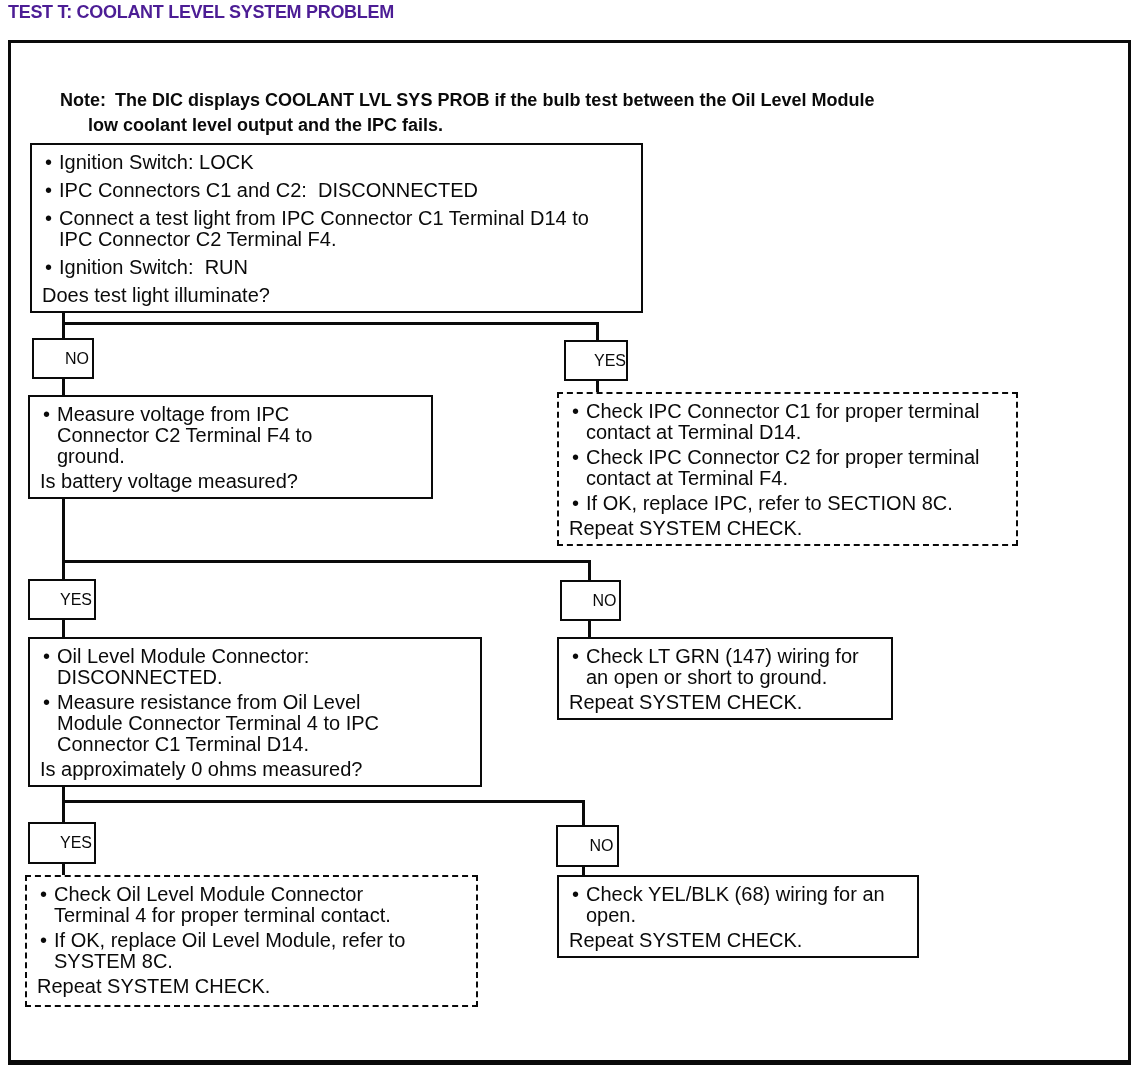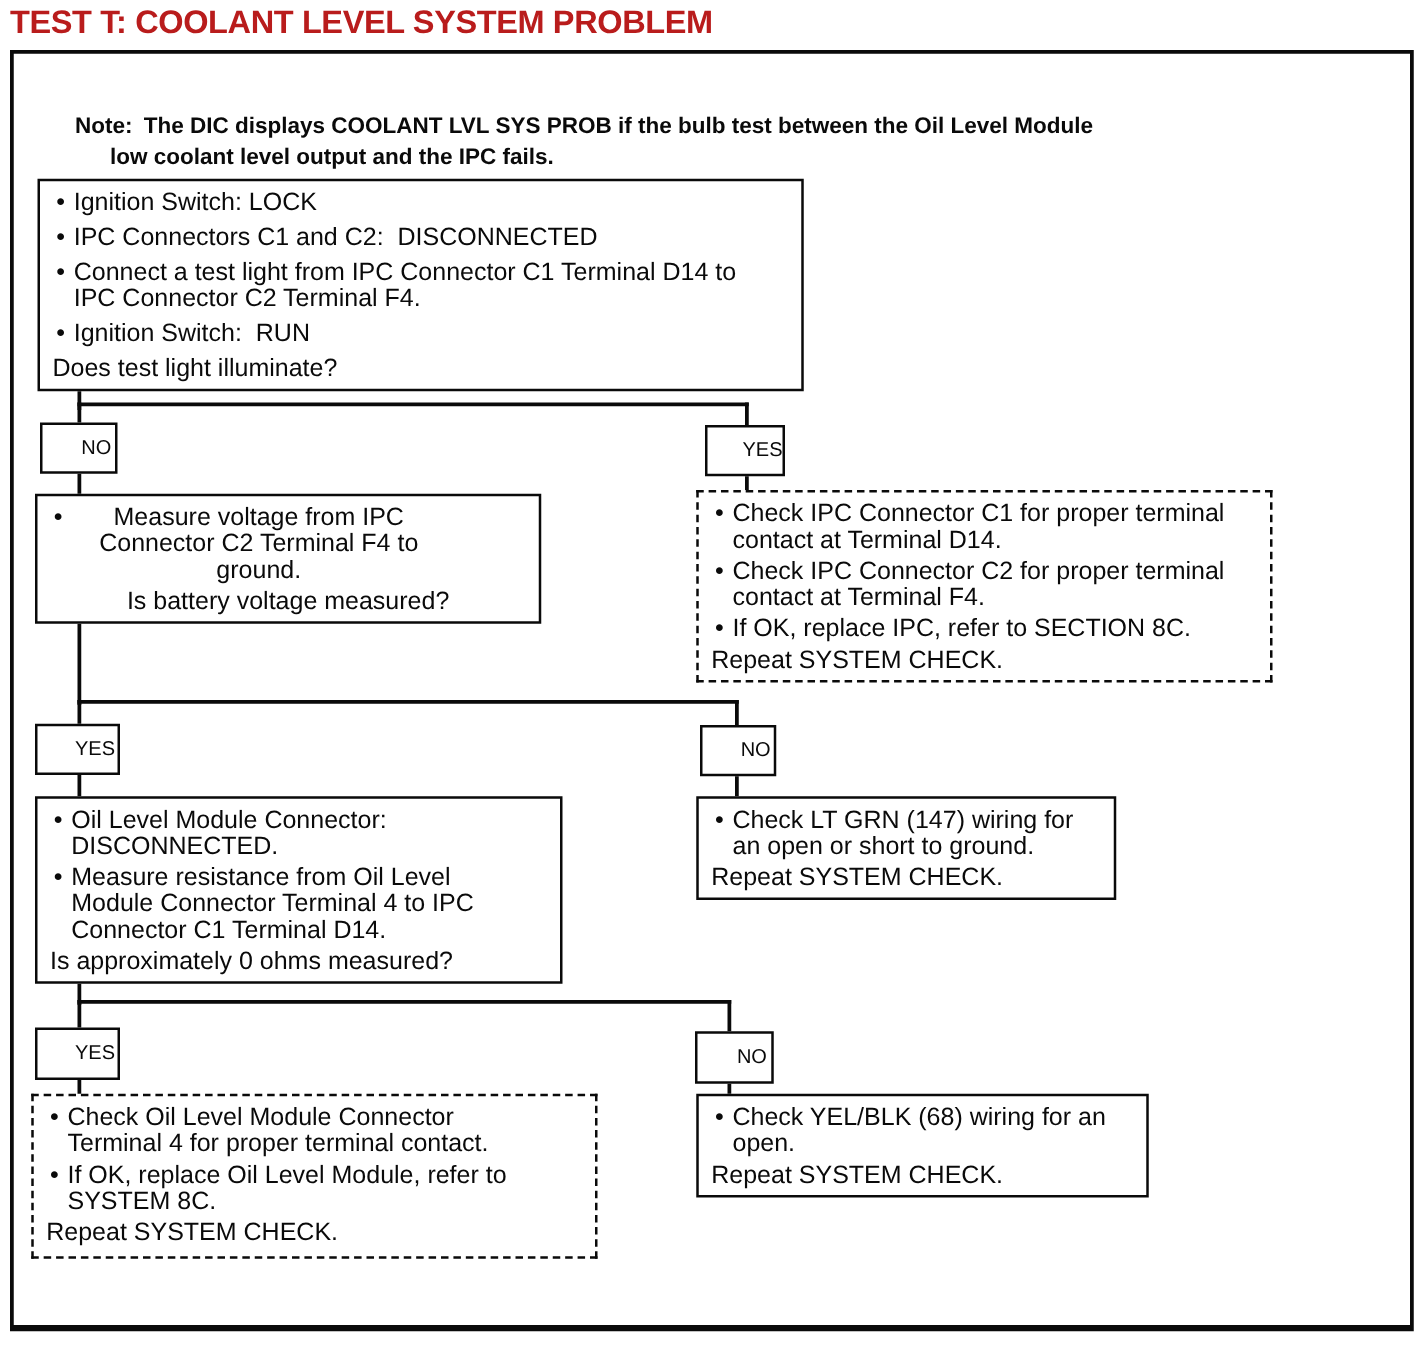--- a/index.html
+++ b/index.html
@@ -6,22 +6,22 @@
   .page{
     position:relative;
     width:1136px;height:1088px;
     background:#ffffff;
     font-family:"Liberation Sans","DejaVu Sans",sans-serif;
     color:#0a0a0a;
     overflow:hidden;
   }
   .title{
     position:absolute;left:8px;top:2px;margin:0;
-    font-size:26px;font-weight:bold;letter-spacing:-0.3px;
-    color:#b91c1c;white-space:nowrap;
+    font-size:18px;font-weight:bold;letter-spacing:-0.3px;
+    color:#4c1d95;white-space:nowrap;
   }
   .outer{
     position:absolute;left:8px;top:40px;width:1117px;height:1017px;
     border:3px solid #0a0a0a;border-bottom-width:5px;
     z-index:0;
   }
   .note{
     position:absolute;left:60px;top:88px;z-index:2;
     font-size:18px;font-weight:bold;line-height:25px;
   }
@@ -97,40 +97,40 @@
       <li>IPC Connectors C1 and C2:  DISCONNECTED</li>
       <li class="mw545">Connect a test light from IPC Connector C1 Terminal D14 to IPC Connector C2 Terminal F4.</li>
       <li>Ignition Switch:  RUN</li>
     </ul>
     <div class="ask">Does test light illuminate?</div>
   </div>
 
   <div class="dbox" style="left:32px;top:338px;width:62px;height:41px;">NO</div>
   <div class="dbox" style="left:564px;top:340px;width:64px;height:41px;">YES</div>
 
-  <div class="fbox" style="left:28px;top:395px;width:405px;min-height:84px;text-align:center;">
+  <div class="fbox" style="left:28px;top:395px;width:405px;min-height:84px;">
     <ul>
       <li class="mw300">Measure voltage from IPC Connector C2 Terminal F4 to ground.</li>
     </ul>
     <div class="ask">Is battery voltage measured?</div>
   </div>
 
   <div class="fbox dashed" style="left:557px;top:392px;width:461px;min-height:148px;">
     <ul>
       <li>Check IPC Connector C1 for proper terminal contact at Terminal D14.</li>
       <li>Check IPC Connector C2 for proper terminal contact at Terminal F4.</li>
       <li>If OK, replace IPC, refer to SECTION 8C.</li>
     </ul>
     <div class="ask">Repeat SYSTEM CHECK.</div>
   </div>
 
   <div class="dbox" style="left:28px;top:579px;width:68px;height:41px;">YES</div>
   <div class="dbox" style="left:560px;top:580px;width:61px;height:41px;">NO</div>
 
-  <div class="fbox" style="left:28px;top:637px;width:422px;min-height:126px;">
+  <div class="fbox" style="left:28px;top:637px;width:454px;min-height:126px;">
     <ul>
       <li>Oil Level Module Connector:  DISCONNECTED.</li>
       <li class="mw330">Measure resistance from Oil Level Module Connector Terminal 4 to IPC Connector C1 Terminal D14.</li>
     </ul>
     <div class="ask">Is approximately 0 ohms measured?</div>
   </div>
 
   <div class="fbox" style="left:557px;top:637px;width:336px;min-height:78px;">
     <ul>
       <li class="mw310">Check LT GRN (147) wiring for an open or short to ground.</li>

